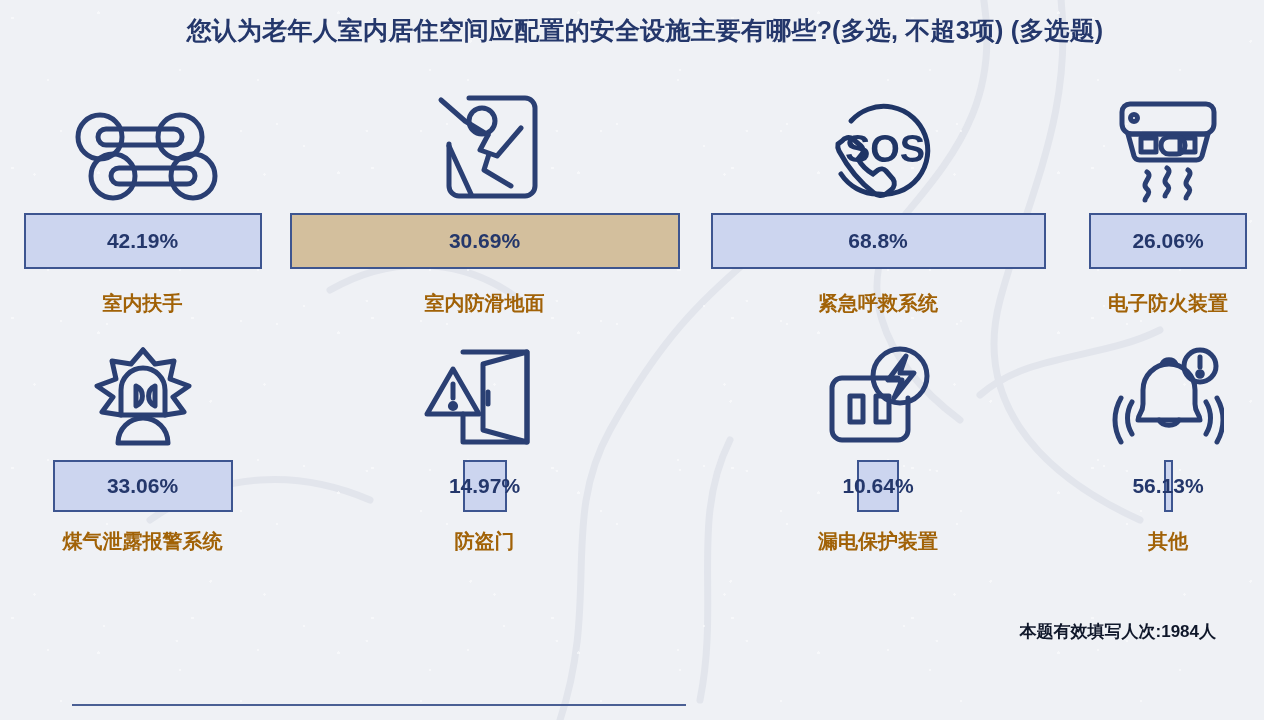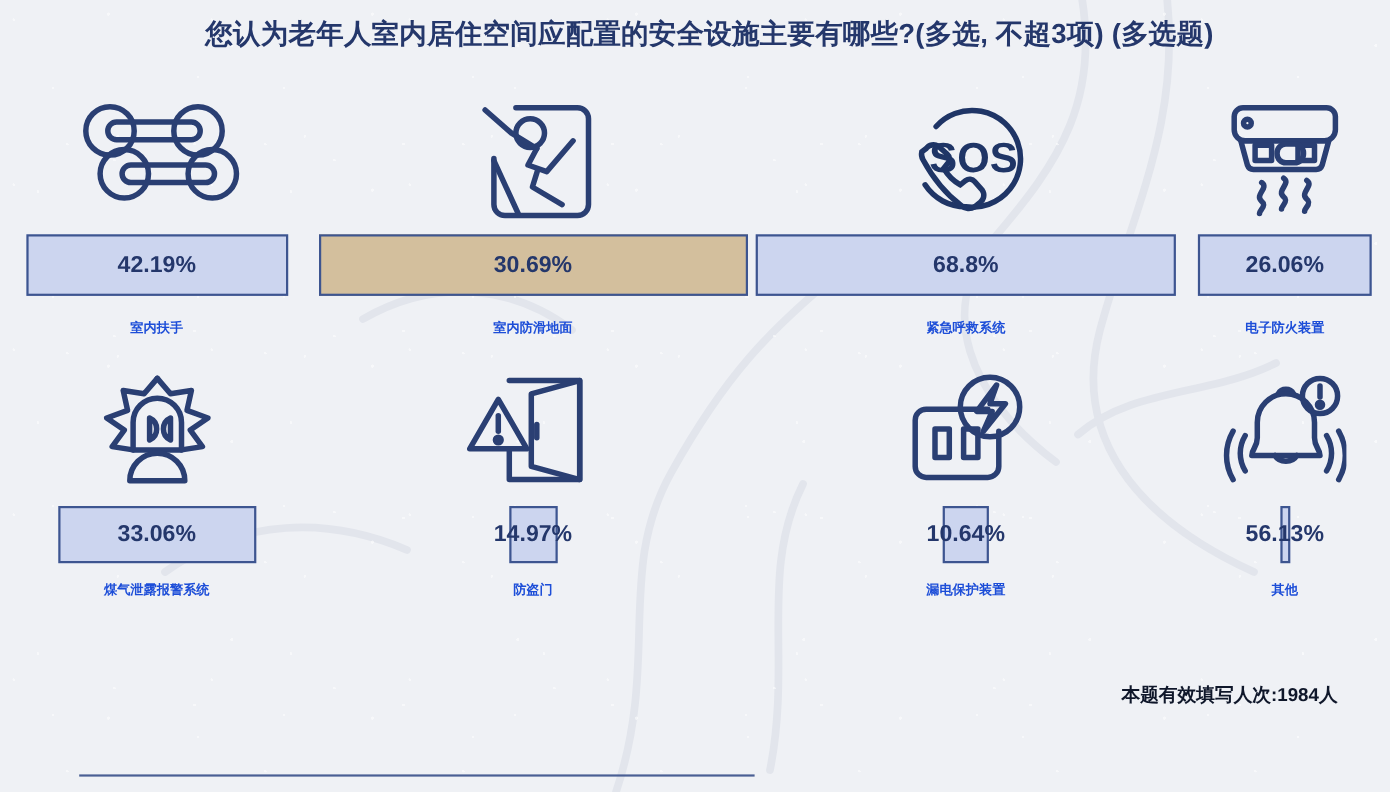--- a/index.html
+++ b/index.html
@@ -74,21 +74,21 @@
 
   .cell {
     position: relative;
     display: flex;
     flex-direction: column;
     align-items: center;
   }
   .icon-box {
     height: 118px;
     display: flex;
-    align-items: flex-start;
+    align-items: flex-end;
     justify-content: center;
   }
   .icon-box svg { display: block; }
 
   .bar-lane {
     width: 100%;
     height: 70px;
     display: flex;
     align-items: center;
     justify-content: center;
@@ -113,23 +113,23 @@
     left: 50%;
     top: 50%;
     transform: translate(-50%, -50%);
     font-size: 21px;
     font-weight: bold;
     color: #24376b;
     white-space: nowrap;
   }
   .cat {
     margin-top: 14px;
-    font-size: 12px;
+    font-size: 20px;
     font-weight: bold;
-    color: #1d4ed8;
+    color: #a16207;
     white-space: nowrap;
   }
   #row2 .bar-lane { height: 64px; }
   #row2 .bar { height: 52px; }
   #row2 .cat { margin-top: 10px; }
 
   
   #footnote {
     position: absolute;
     right: 48px;
@@ -216,21 +216,21 @@
       <div class="icon-box">
         <svg width="120" height="112" viewBox="0 0 120 112">
           <g fill="none" stroke="#1f3566" stroke-width="5" stroke-linecap="round">
             <path d="M33 27 A44 44 0 1 1 60 100 A44 44 0 0 1 23 80"></path>
             <path d="M24 47 a8 8 0 0 1 11 -2 l8 7 a6 6 0 0 1 1 8 l-4 5 a40 40 0 0 0 15 15 l5 -4 a6 6 0 0 1 8 1 l7 8 a8 8 0 0 1 -2 11 l-5 4 a10 10 0 0 1 -12 -1 C40 87 28 70 21 57 a10 10 0 0 1 -1 -7 Z"></path>
           </g>
           <text x="67" y="68" text-anchor="middle" font-family="'Liberation Sans',sans-serif" font-size="38" font-weight="bold" fill="#1f3566">SOS</text>
         </svg>
       </div>
       <div class="bar-lane">
-        <div class="bar" style="width:382px">
+        <div class="bar" style="width:335px">
           <span class="val">68.8%</span>
         </div>
       </div>
       <div class="cat">紧急呼救系统</div>
     </div>
 
     <div class="cell" style="width:192px">
       <div class="icon-box">
         <svg width="116" height="112" viewBox="0 0 116 112">
           <g fill="none" stroke="#2a3f73" stroke-width="5" stroke-linecap="round" stroke-linejoin="round">

